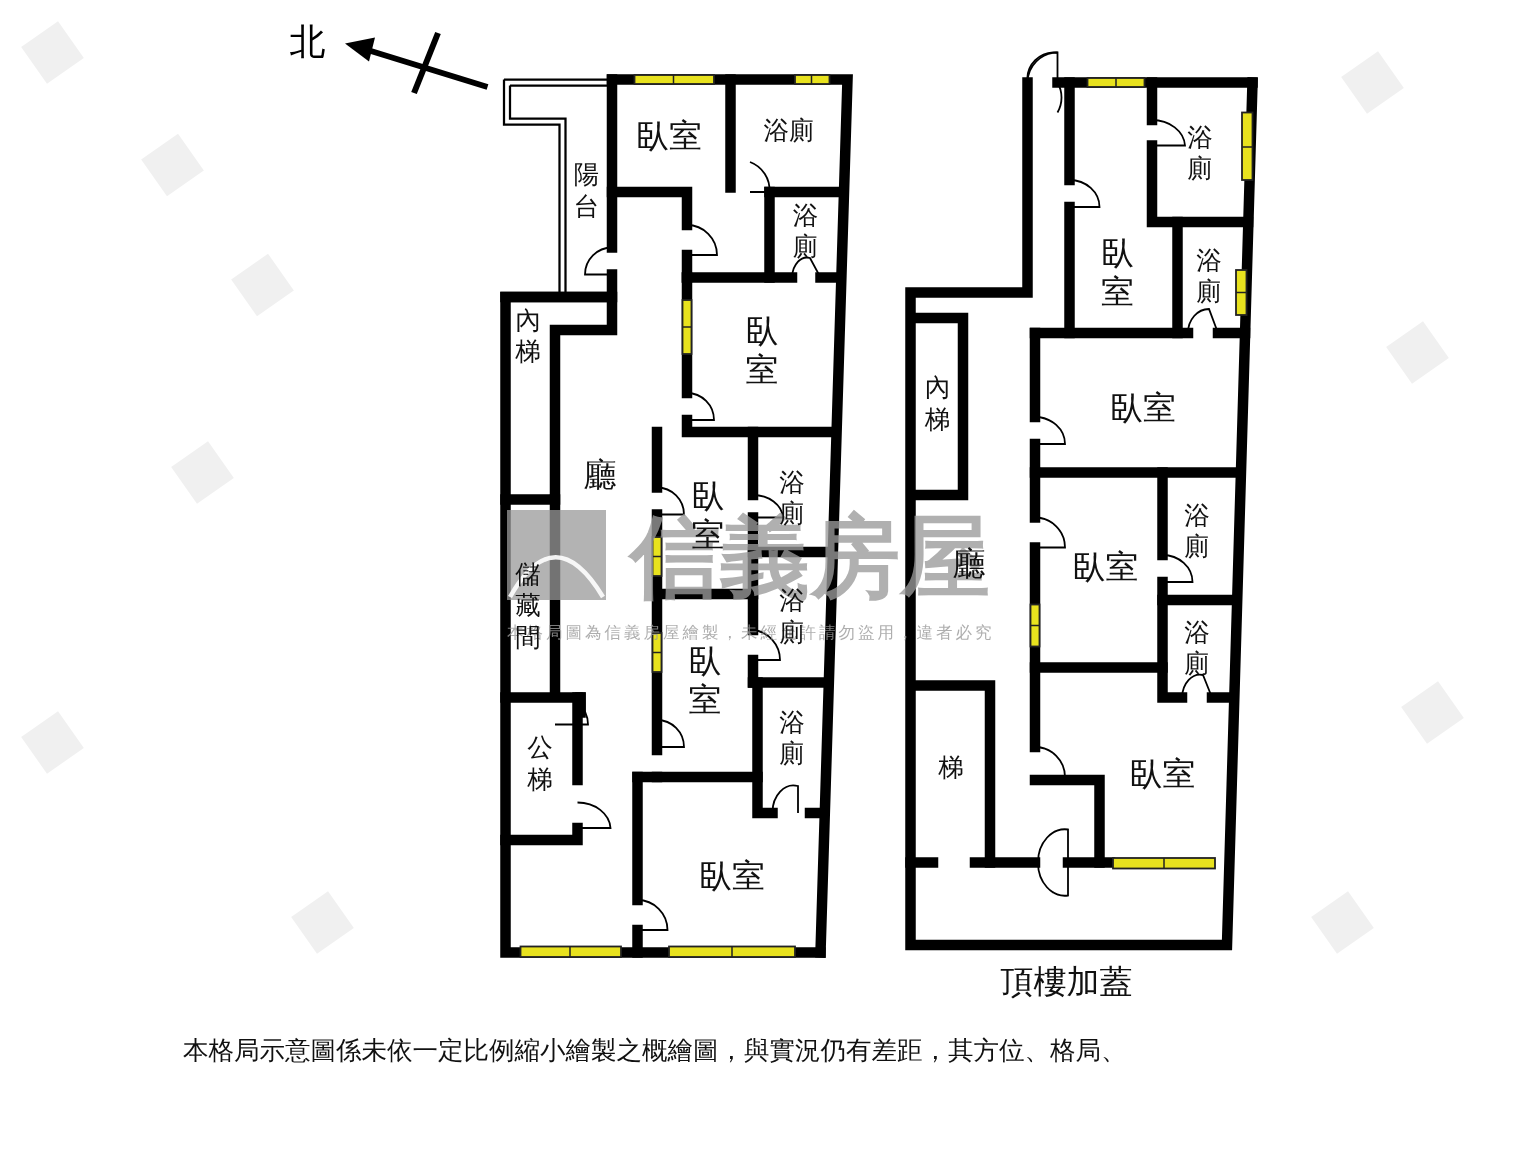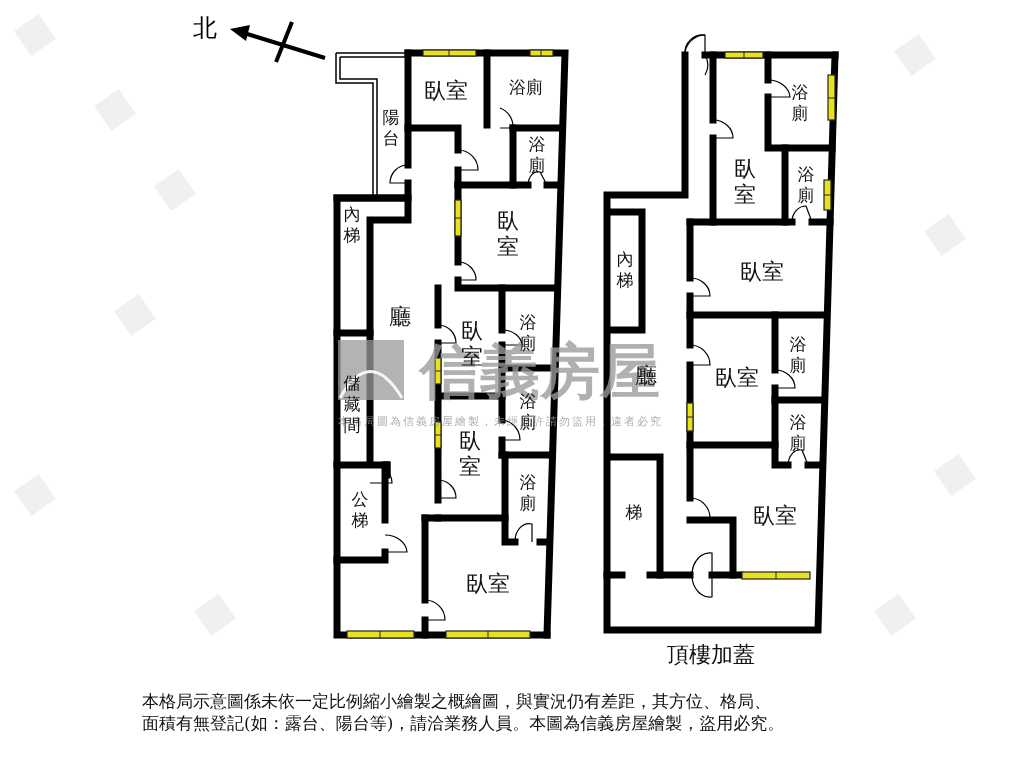--- a/index.html
+++ b/index.html
@@ -10,21 +10,21 @@
   .wall-thin { stroke: #000; stroke-width: 1.5; fill: none; }
   .door { stroke: #000; stroke-width: 1.2; fill: none; }
   .win { fill: #e8e21e; stroke: #222; stroke-width: 1.2; }
   .lbl { font-size: 22px; fill: #111; text-anchor: middle; dominant-baseline: middle; }
   .lbl-sm { font-size: 17px; fill: #111; text-anchor: middle; dominant-baseline: middle; }
   .wm-text { font-size: 60px; fill: #9a9a9a; opacity: .78; font-weight: bold; }
   .wm-sub { font-size: 11px; fill: #9a9a9a; opacity: .8; letter-spacing: 2px; }
   .north { font-size: 24px; fill: #000; font-family: "DejaVu Serif", serif; }
   .caption { position: absolute; left: 122px; top: 690px; width: 780px;
              font-size: 17px; line-height: 22px; color: #111;
-             font-family: "DejaVu Serif", "Liberation Serif", serif; margin-left: 20px; }
+             font-family: "DejaVu Serif", "Liberation Serif", serif; }
   .caption div { white-space: nowrap; }
   .roof-label { font-size: 22px; fill: #111; text-anchor: middle; font-family: "DejaVu Serif", serif; }
 </style>
 </head>
 <body>
 
 <svg id="plan" viewBox="0 0 1024 768" xmlns="http://www.w3.org/2000/svg">
 
   <g opacity="0.06" fill="#000">
     <rect x="20" y="20" width="30" height="30" transform="rotate(-35 35 35)"></rect>
@@ -243,14 +243,13 @@
       <text class="lbl-sm" x="798" y="443.5">廁</text>
       <text class="lbl-sm" x="634" y="513">梯</text>
       <text class="lbl" x="775" y="517">臥室</text>
     </g>
 
   <text class="roof-label" x="711" y="662">頂樓加蓋</text>
 </svg>
 
 <div class="caption">
   <div>本格局示意圖係未依一定比例縮小繪製之概繪圖，與實況仍有差距，其方位、格局、</div>
-  <div>面積有無登記(如：露台、陽台等)，請洽業務人員。本圖為信義房屋繪製，盜用必究。</div>
 </div>
 
 </body></html>

